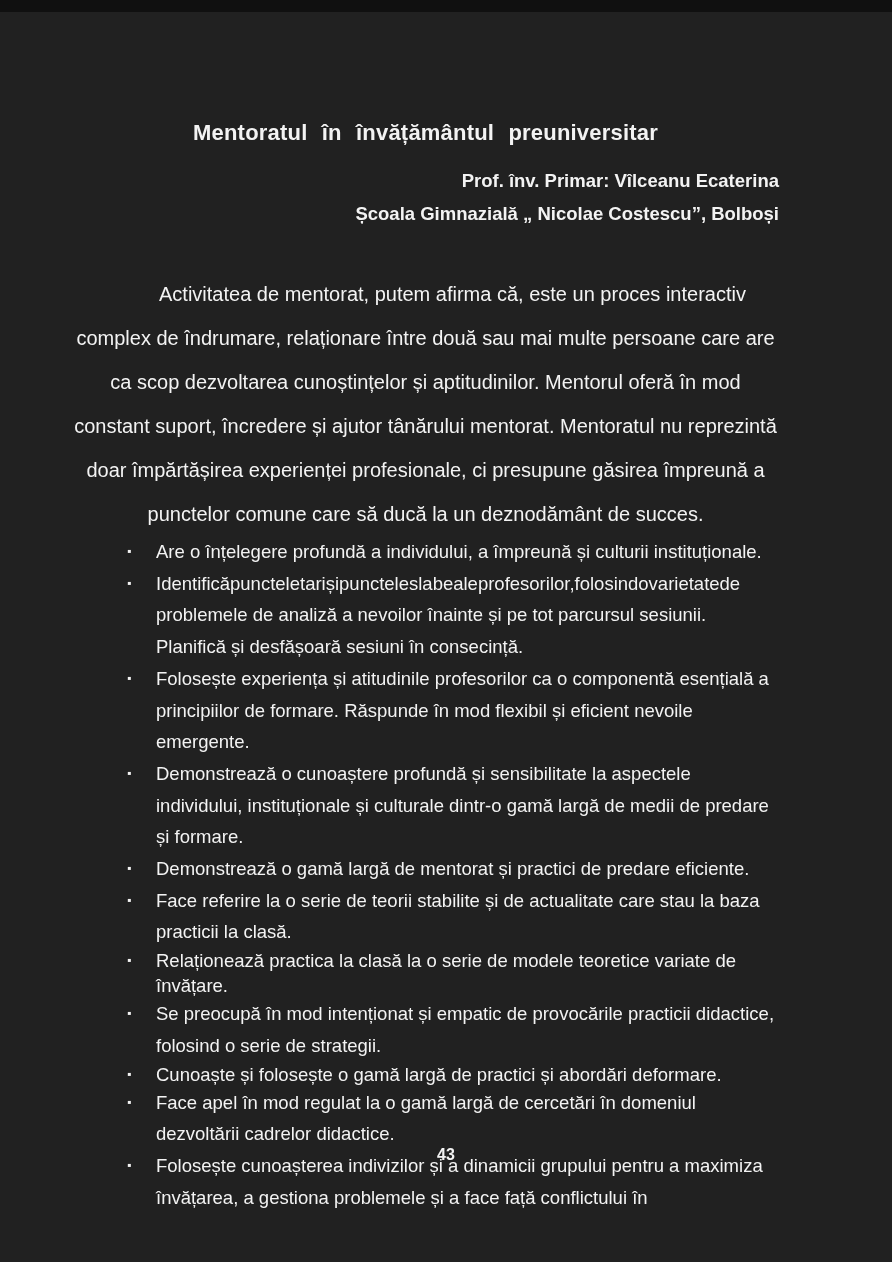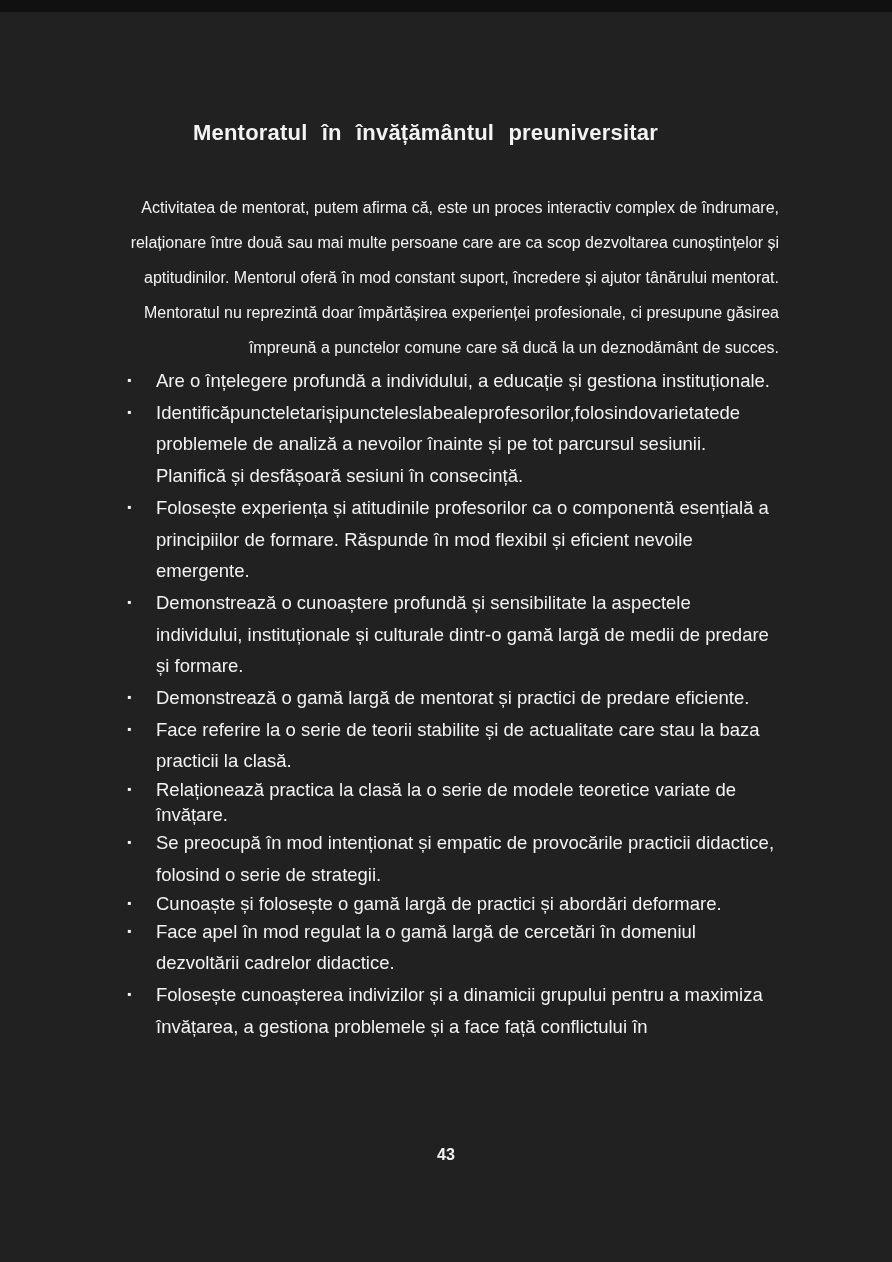--- a/index.html
+++ b/index.html
@@ -27,24 +27,24 @@
   }
   .byline {
     margin-top: 16px;
     text-align: right;
     font-weight: bold;
     font-size: 18.5px;
     line-height: 33px;
   }
   .intro-para {
     margin: 42px 0 0 0;
-    font-size: 16px;
-    line-height: 35px;
+    font-size: 20px;
+    line-height: 44px;
     text-indent: 54px;
-    text-align: right;
+    text-align: center;
   }
   .list-intro {
     margin: 6px 0 0 54px;
     font-size: 18.5px;
     line-height: 31.7px;
   }
   ul.bullets {
     list-style: none;
     margin: 0;
     padding: 0 0 0 55px;
@@ -81,28 +81,32 @@
     font-weight: bold;
   }
 </style>
 </head>
 <body>
 
 <div class="page">
 
   <h1 class="doc-title">Mentoratul în învățământul preuniversitar</h1>
 
+  <div class="byline">
+    <div>Prof. înv. Primar: Vîlceanu Ecaterina</div>
+    <div>Școala Gimnazială „ Nicolae Costescu”, Bolboși</div>
+  </div>
 
   <p class="intro-para">Activitatea de mentorat, putem afirma că, este un proces interactiv complex de îndrumare, relaționare între două sau mai multe persoane care are ca scop dezvoltarea cunoștințelor și aptitudinilor. Mentorul oferă în mod constant suport, încredere și ajutor tânărului mentorat. Mentoratul nu reprezintă doar împărtășirea experienței profesionale, ci presupune găsirea împreună a punctelor comune care să ducă la un deznodământ de succes.</p>
 
 
   <ul class="bullets">
       <li class="bullet-item">
         <span class="marker">▪</span>
-        <span class="btext">Are o înțelegere profundă a individului, a educație și gestiona instituționale.</span>
+        <span class="btext">Are o înțelegere profundă a individului, a împreună și culturii instituționale.</span>
       </li>
       <li class="bullet-item">
         <span class="marker">▪</span>
         <span class="btext">Identificăpuncteletarișipuncteleslabealeprofesorilor,folosindovarietatede problemele de analiză a nevoilor înainte și pe tot parcursul sesiunii. Planifică și desfășoară sesiuni în consecință.</span>
       </li>
       <li class="bullet-item">
         <span class="marker">▪</span>
         <span class="btext">Folosește experiența și atitudinile profesorilor ca o componentă esențială a principiilor de formare. Răspunde în mod flexibil și eficient nevoile emergente.</span>
       </li>
       <li class="bullet-item">

